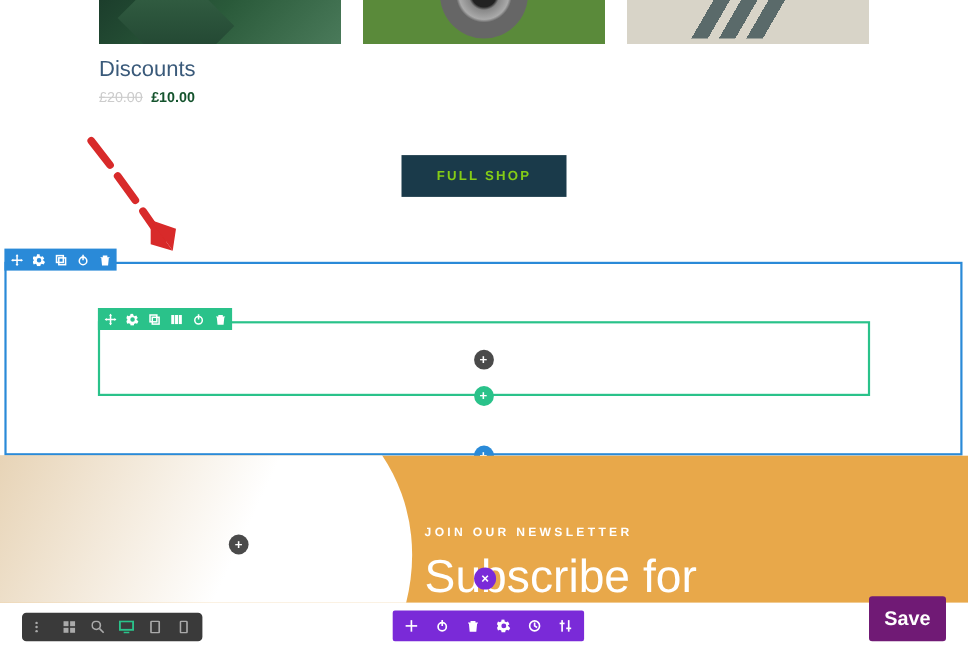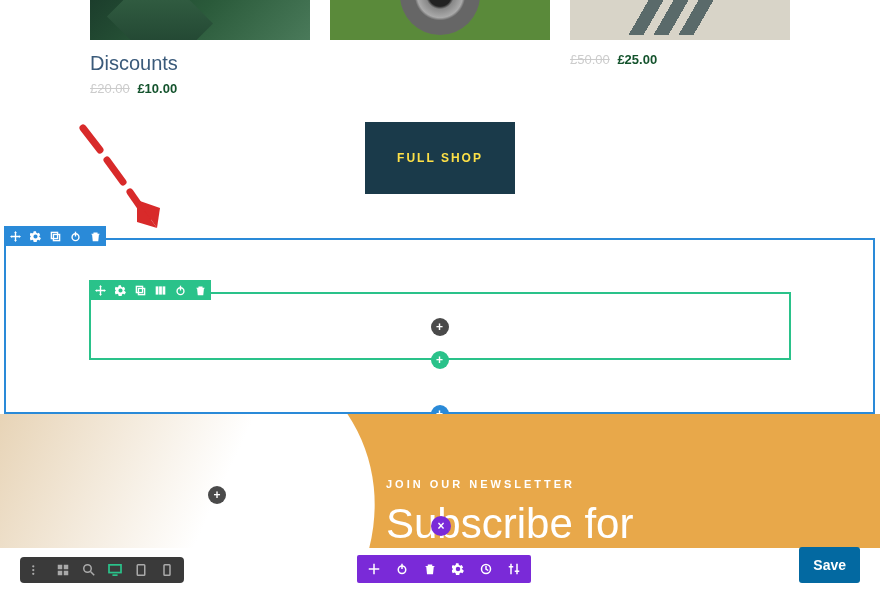--- a/index.html
+++ b/index.html
@@ -10,21 +10,21 @@
 .img-accessory{background:linear-gradient(135deg,#1a3a2a 0%,#2a5a3a 50%,#4a7a5a 100%)}
 .img-accessory::before{content:"";position:absolute;top:0;left:30px;width:80px;height:70px;background:linear-gradient(135deg,#3a6a4a,#1a3a2a);transform:rotate(45deg)}
 .img-speaker{background:#5a8a3a}
 .img-speaker::before{content:"";position:absolute;top:-30px;left:50%;margin-left:-40px;width:80px;height:80px;border-radius:50%;background:radial-gradient(circle,#222 20%,#888 25%,#aaa 40%,#666 45%)}
 .img-stool{background:#d8d4c8}
 .img-stool::before{content:"";position:absolute;top:10px;left:50%;margin-left:-50px;width:100px;height:40px;background:linear-gradient(90deg,transparent 10%,#5a6a6a 10%,#5a6a6a 25%,transparent 25%,transparent 35%,#5a6a6a 35%,#5a6a6a 50%,transparent 50%,transparent 60%,#5a6a6a 60%,#5a6a6a 75%,transparent 75%);transform:skewX(-30deg)}
 .product-title{font-size:20px;color:#3a5a7a;font-weight:500;margin-bottom:6px}
 .product-price{font-size:13px}
 .price-old{color:#ccc;text-decoration:line-through;margin-right:4px}
 .price-new{color:#14532d;font-weight:600}
-.shop-btn{display:block;margin:26px auto 0;background:#1a3a4a;color:#fde047;border:none;padding:29px 32px;font-size:12px;font-weight:700;letter-spacing:2px}
+.shop-btn{display:block;margin:45px auto 0;background:#1a3a4a;color:#84cc16;border:none;padding:12px 32px;font-size:12px;font-weight:700;letter-spacing:2px}
 .section-outline{position:absolute;top:238px;left:4px;right:5px;height:176px;border:2px solid #2a8ad8}
 .section-toolbar{position:absolute;top:-14px;left:-2px;background:#2a8ad8;display:flex;padding:4px 5px;gap:8px}
 .section-toolbar .ico{width:12px;height:12px;display:flex;align-items:center;justify-content:center}
 .row-outline{position:absolute;top:52px;left:83px;right:82px;height:68px;border:2px solid #2ac28a}
 .row-toolbar{position:absolute;top:-14px;left:-2px;background:#2ac28a;display:flex;padding:4px 5px;gap:8px}
 .row-toolbar .ico{width:12px;height:12px;display:flex;align-items:center;justify-content:center}
 .add-circle{position:absolute;width:18px;height:18px;border-radius:50%;display:flex;align-items:center;justify-content:center;color:#fff;font-size:12px;font-weight:bold;line-height:1}
 .add-gray{background:#4a4a4a;top:78px;left:50%;margin-left:-9px}
 .add-green{background:#2ac28a;top:111px;left:50%;margin-left:-9px}
 .add-blue{background:#2a8ad8;top:165px;left:50%;margin-left:-9px}
@@ -34,45 +34,41 @@
 .newsletter-text{position:absolute;top:64px;left:386px;color:#fff}
 .newsletter-label{font-size:11px;font-weight:700;letter-spacing:3px;margin-bottom:10px}
 .newsletter-title{font-size:42px;font-weight:300;line-height:1.15}
 .orange-add{position:absolute;top:486px;left:208px;width:18px;height:18px;border-radius:50%;background:#4a4a4a;display:flex;align-items:center;justify-content:center;color:#fff;font-size:12px;font-weight:bold}
 .purple-close{position:absolute;top:516px;left:431px;width:20px;height:20px;border-radius:50%;background:#7a2ad8;display:flex;align-items:center;justify-content:center;color:#fff;font-size:12px;font-weight:bold}
 .bottom-left-toolbar{position:absolute;bottom:20px;left:20px;background:#3a3a3a;border-radius:4px;display:flex;padding:6px 10px;gap:12px}
 .bottom-left-toolbar .ico{width:14px;height:14px;display:flex;align-items:center;justify-content:center;color:#aaa}
 .bottom-left-toolbar .ico.active{color:#2ac28a}
 .bottom-center-toolbar{position:absolute;bottom:20px;left:357px;background:#7a2ad8;border-radius:2px;display:flex;padding:7px 10px;gap:14px}
 .bottom-center-toolbar .ico{width:14px;height:14px;display:flex;align-items:center;justify-content:center;color:#fff}
-.save-btn{position:absolute;bottom:20px;right:20px;background:#0369a1;color:#fff;border:none;padding:10px 14px;font-size:14px;font-weight:600;border-radius:3px}
+.save-btn{position:absolute;bottom:20px;right:20px;background:#701a75;color:#fff;border:none;padding:10px 14px;font-size:18px;font-weight:600;border-radius:3px}
 .arrow{position:absolute;top:120px;left:75px;pointer-events:none}
 svg{display:block}
 </style>
 </head>
 <body>
 
 <div class="products">
   <div class="product">
     <div class="product-img img-accessory"></div>
     <div class="product-title">Discounts</div>
     <div class="product-price">
       <span class="price-old">£20.00</span>
       <span class="price-new">£10.00</span>
     </div>
   </div>
   <div class="product">
     <div class="product-img img-speaker"></div>
   </div>
   <div class="product">
     <div class="product-img img-stool"></div>
-    <div class="product-price">
-      <span class="price-old">£50.00</span>
-      <span class="price-new">£25.00</span>
-    </div>
   </div>
 </div>
 
 <button class="shop-btn">FULL SHOP</button>
 
 <svg class="arrow" width="90" height="120">
   <defs>
       <marker id="ah" markerWidth="10" markerHeight="10" refX="6" refY="3" orient="auto">
         <path d="M0,0 L8,3 L0,6 Z" fill="#d82a2a"></path>
       </marker>

